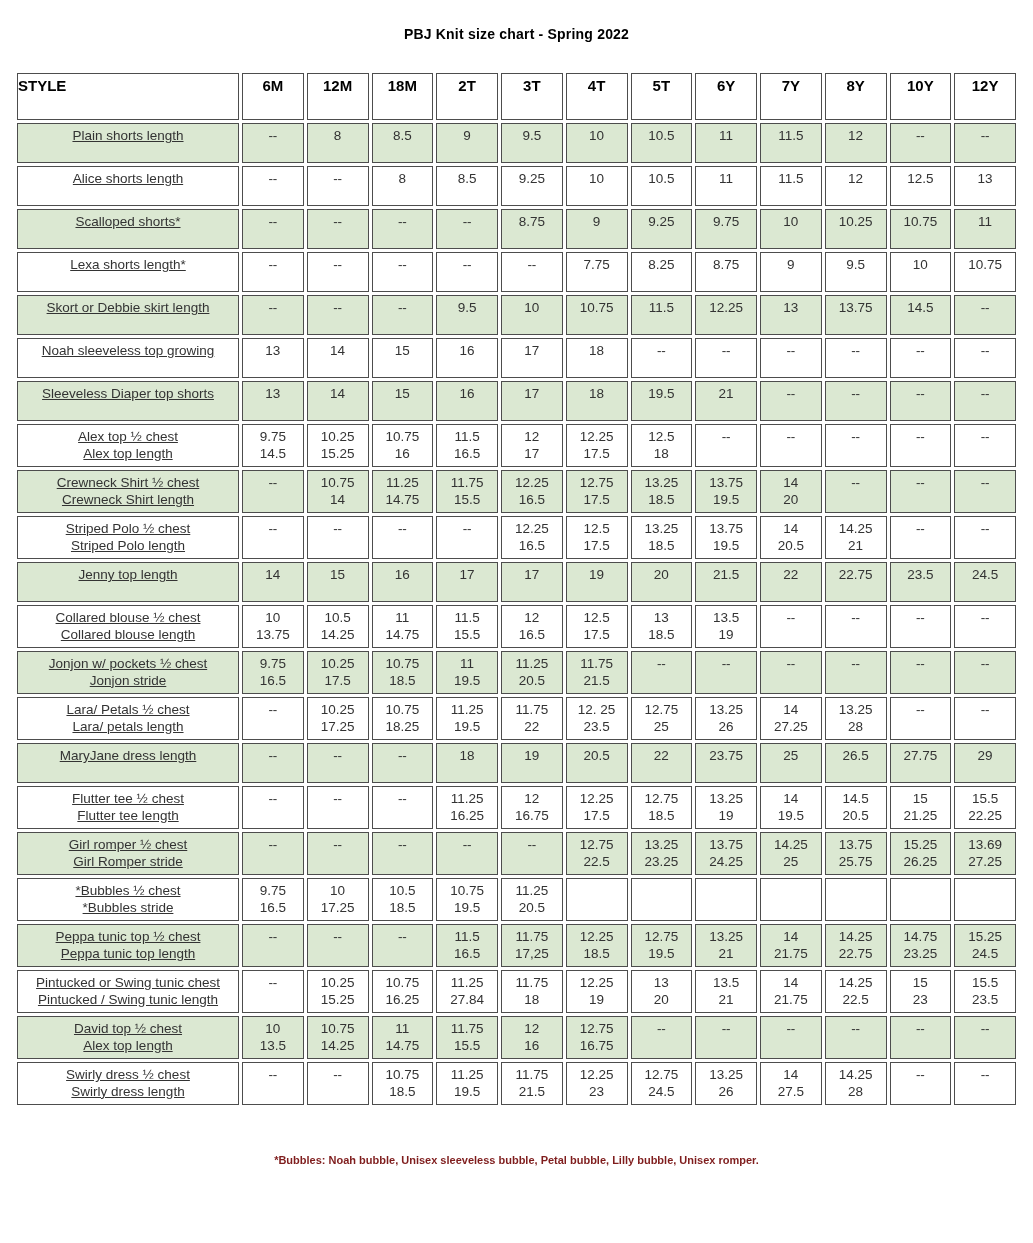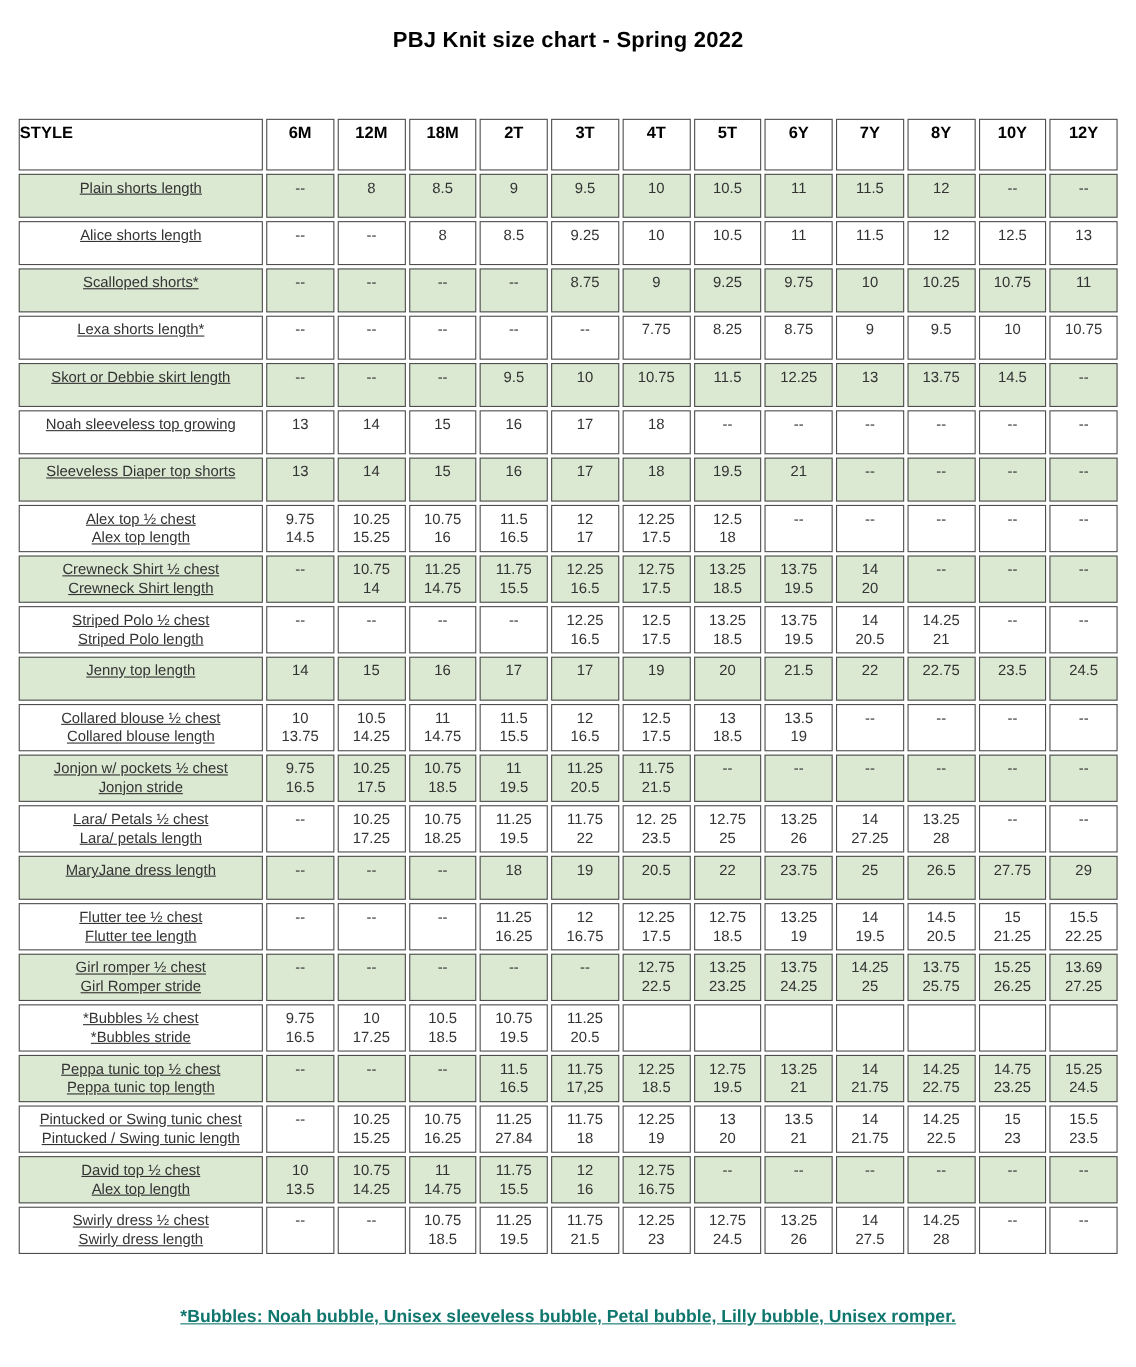--- a/index.html
+++ b/index.html
@@ -10,24 +10,24 @@
   }
   html,body{margin:0;padding:0;background:#fff;}
   body{
     width:1033px;
     font-family:"Liberation Sans", sans-serif;
     color:var(--ink);
   }
   .page{padding-top:26px;}
   .title{
     text-align:center;
-    font-size:20px;
+    font-size:14px;
     font-weight:bold;
     color:#000;
-    margin:0 0 56px 0;
+    margin:0 0 28px 0;
     letter-spacing:.2px;
   }
   table.size-chart{
     margin-left:14px;
     width:1005px;
     table-layout:fixed;
     border-collapse:separate;
     border-spacing:3px;
   }
   table.size-chart th,
@@ -57,23 +57,22 @@
     padding-left:8px;
     color:#3a3a3a;
     text-decoration:underline;
   }
   tr.green td{background:var(--green);}
   tr.one td{height:31px;}
   tr.two td{height:34px;}
   .fn{
     text-align:center;
     font-weight:bold;
-    font-size:16px;
-    color:#0f766e;
-    text-decoration:underline;
+    font-size:11px;
+    color:#7f1d1d;
   }
   .fn-bubbles{margin-top:46px;}
   .fn-shorts{margin-top:17px;}
 </style>
 </head>
 <body>
 
 <div class="page">
 
   <h1 class="title">PBJ Knit size chart - Spring 2022</h1>

